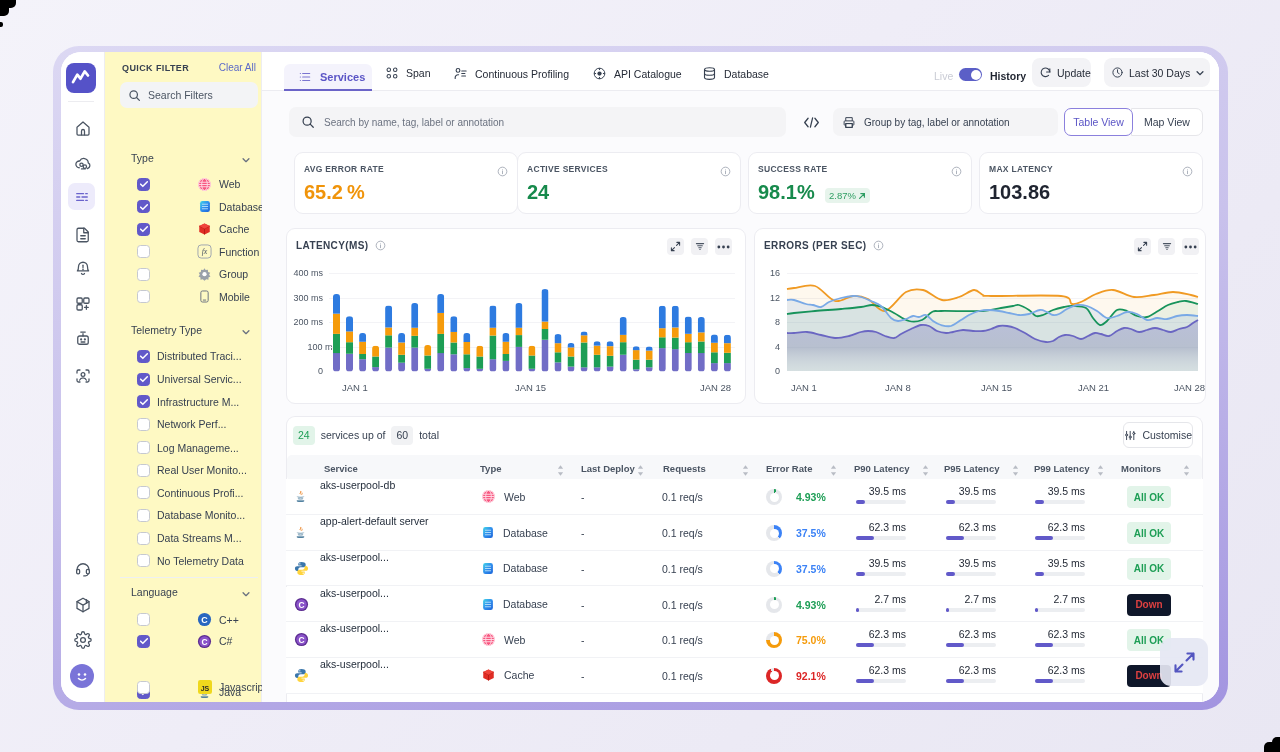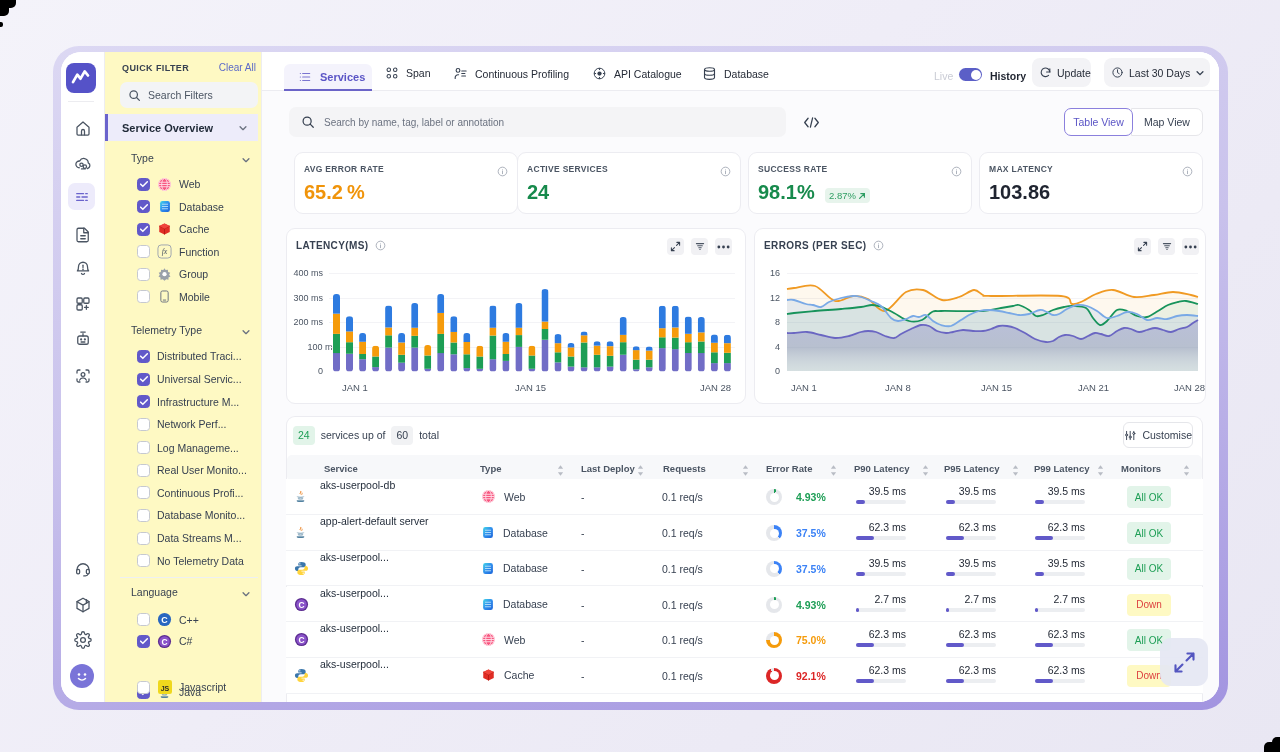--- a/index.html
+++ b/index.html
@@ -25,21 +25,21 @@
   display:flex; align-items:center; padding-left:8px; gap:7px; color:#4b5563; font-size:10.5px; }
 .soband { position:absolute; left:0; top:62px; width:153px; height:27px; background:#edecfa; border-left:3px solid #6a63cc;
   display:flex; align-items:center; padding-left:14px; font-weight:bold; font-size:11px; color:#1f2937; }
 .sochev { position:absolute; right:10px; top:9px; }
 .sect { position:absolute; left:26px; font-size:10.5px; color:#374151; }
 .schev { position:absolute; right:10px; }
 .frow { position:absolute; left:32px; height:18px; display:flex; align-items:center; gap:7px; white-space:nowrap; }
 .cb { width:13px; height:13px; border:1.2px solid #c6c9d0; border-radius:3.5px; background:#fff; flex:none;
   display:inline-flex; align-items:center; justify-content:center; }
 .cb.on { background:#6159c9; border-color:#6159c9; }
-.fic { width:15px; height:15px; flex:none; display:inline-flex; align-items:center; justify-content:center; }
+.fic { width:15px; height:15px; flex:none; display:inline-flex; align-items:center; justify-content:center;margin-left:40px; }
 .flab { font-size:10.5px; color:#374151; }
 .fdiv { position:absolute; left:15px; width:138px; height:1px; background:#eef0f2; }
 
 .main { position:absolute; left:201px; top:0; width:957px; height:650px; background:#fbfbfd; }
 .tabbar { position:absolute; left:0; top:0; width:957px; height:39px; background:#fff; border-bottom:1px solid #ececf1; }
 .tabsel { position:absolute; left:22px; top:12px; width:88px; height:27px; background:#f4f3fc; border-radius:6px 6px 0 0;
   border-bottom:2.5px solid #6b64c8; display:flex; align-items:center; gap:8px; padding-left:14px;
   color:#5b55c6; font-weight:bold; font-size:11px; }
 .tab { position:absolute; top:14px; display:flex; align-items:center; gap:7px; color:#252b37; font-size:10.5px; white-space:nowrap; } .tab svg,.gbtn svg{flex:none}
 .livetog { position:absolute; top:16px; display:flex; align-items:center; }
@@ -91,23 +91,23 @@
 .tdash { position:absolute; left:295px; top:12px; }
 .treq { position:absolute; left:376px; top:12px; }
 .donut { position:absolute; left:480px; top:10px; width:16px; height:16px; border-radius:50%; }
 .donut::after { content:""; position:absolute; inset:3.5px; background:#fff; border-radius:50%; }
 .tpct { position:absolute; left:510px; top:12px; font-weight:bold; font-size:10.5px; }
 .latc { position:absolute; top:6px; width:50px; }
 .latv { display:block; text-align:right; font-size:10.5px; color:#252b37; }
 .lattrack { display:block; margin-top:3px; height:4px; border-radius:2px; background:#eceef1; }
 .latfill { display:block; height:4px; border-radius:2px; background:#6159c9; }
 .badge { position:absolute; left:841px; top:7px; width:44px; height:22px; border-radius:4px; font-size:10px;
-  display:flex; align-items:center; justify-content:center; }
+  display:flex; align-items:center; justify-content:center;font-weight:bold; }
 .badge.ok { background:#e2f4e9; color:#1d9e55; }
-.badge.down { background:#fef9c3; color:#dd4040;text-align:center; }
+.badge.down { background:#0f172a; color:#dd4040;text-align:center; }
 .expbtn { position:absolute; left:898px; top:586px; width:48px; height:48px; background:rgba(229,231,243,0.92);
   border-radius:11px; display:flex; align-items:center; justify-content:center; z-index:5; }
 </style></head>
 <body>
 <div class="page"></div>
 <div class="blk" style="left:0;top:0;width:16px;height:8px;border-bottom-right-radius:5px"></div>
 <div class="blk" style="left:0;top:0;width:9px;height:16px;border-bottom-right-radius:5px"></div>
 <div class="blk" style="left:0;top:22px;width:2.5px;height:5px;border-radius:0 2px 2px 0"></div>
 <div class="blk" style="left:1272px;top:737px;width:8px;height:15px;border-top-left-radius:5px"></div>
 <div class="blk" style="left:1264px;top:742px;width:16px;height:10px;border-top-left-radius:5px"></div>
@@ -186,23 +186,20 @@
           </svg></div>
 </div>
 
 <div class="filter">
   <div class="qf">QUICK FILTER</div>
   <div class="clr">Clear All</div>
   <div class="fsearch"><svg width="13" height="13" viewBox="0 0 16 16" fill="none" stroke="#4b5563" stroke-width="1.5">
             <circle cx="7" cy="7" r="4.6"></circle>
             <path d="M10.5 10.5L14 14" stroke-linecap="round"></path>
           </svg>Search Filters</div>
-  <div class="soband">Service Overview<span class="sochev"><svg width="10" height="10" viewBox="0 0 12 12" fill="none" stroke="#6b7280" stroke-width="1.6" stroke-linecap="round" stroke-linejoin="round">
-              <path d="M2.5 4.5L6 8l3.5-3.5"></path>
-            </svg></span></div>
   <div class="sect" style="top:100px">Type</div>
         <span class="schev" style="top:102px"><svg width="10" height="10" viewBox="0 0 12 12" fill="none" stroke="#6b7280" stroke-width="1.6" stroke-linecap="round" stroke-linejoin="round">
             <path d="M2.5 4.5L6 8l3.5-3.5"></path>
           </svg></span>
   <div class="sect" style="top:272px">Telemetry Type</div>
         <span class="schev" style="top:274px"><svg width="10" height="10" viewBox="0 0 12 12" fill="none" stroke="#6b7280" stroke-width="1.6" stroke-linecap="round" stroke-linejoin="round">
             <path d="M2.5 4.5L6 8l3.5-3.5"></path>
           </svg></span>
   <div class="fdiv" style="top:525px"></div>
   <div class="sect" style="top:534px">Language</div>
@@ -445,20 +442,26 @@
 
   <div class="bigsearch"><svg width="14" height="14" viewBox="0 0 16 16" fill="none" stroke="#374151" stroke-width="1.4">
             <circle cx="7" cy="7" r="4.6"></circle>
             <path d="M10.5 10.5L14 14" stroke-linecap="round"></path>
           </svg>Search by name, tag, label or annotation</div>
   <div class="codebox">
           <svg width="17" height="13" viewBox="0 0 20 14" fill="none" stroke="#374151" stroke-width="1.5" stroke-linecap="round" stroke-linejoin="round">
             <path d="M6 2L2 7l4 5M14 2l4 5-4 5M11.3 1.5l-2.6 11"></path>
           </svg>
         </div>
+  <div class="groupby"><svg width="14" height="13" viewBox="0 0 24 24" fill="none" stroke="#374151" stroke-width="1.8">
+            <path d="M6 9V3h12v6"></path>
+            <rect x="3" y="9" width="18" height="8" rx="1.5"></rect>
+            <rect x="6" y="14" width="12" height="7" fill="#fff"></rect>
+            <path d="M6 14h12v7H6z"></path>
+          </svg>Group by tag, label or annotation</div>
   <div class="tview">Table View</div>
   <div class="mview">Map View</div>
 
   <div class="scard" style="left:32px">
     <div class="slab">AVG ERROR RATE</div>
           <div class="sinfo"><svg width="11" height="11" viewBox="0 0 16 16" fill="none" stroke="#9ca3af" stroke-width="1.2">
               <circle cx="8" cy="8" r="6.3"></circle>
               <path d="M8 7.2v4" stroke-linecap="round"></path>
               <circle cx="8" cy="4.9" r="0.7" fill="#9ca3af" stroke="none"></circle>
             </svg></div>

